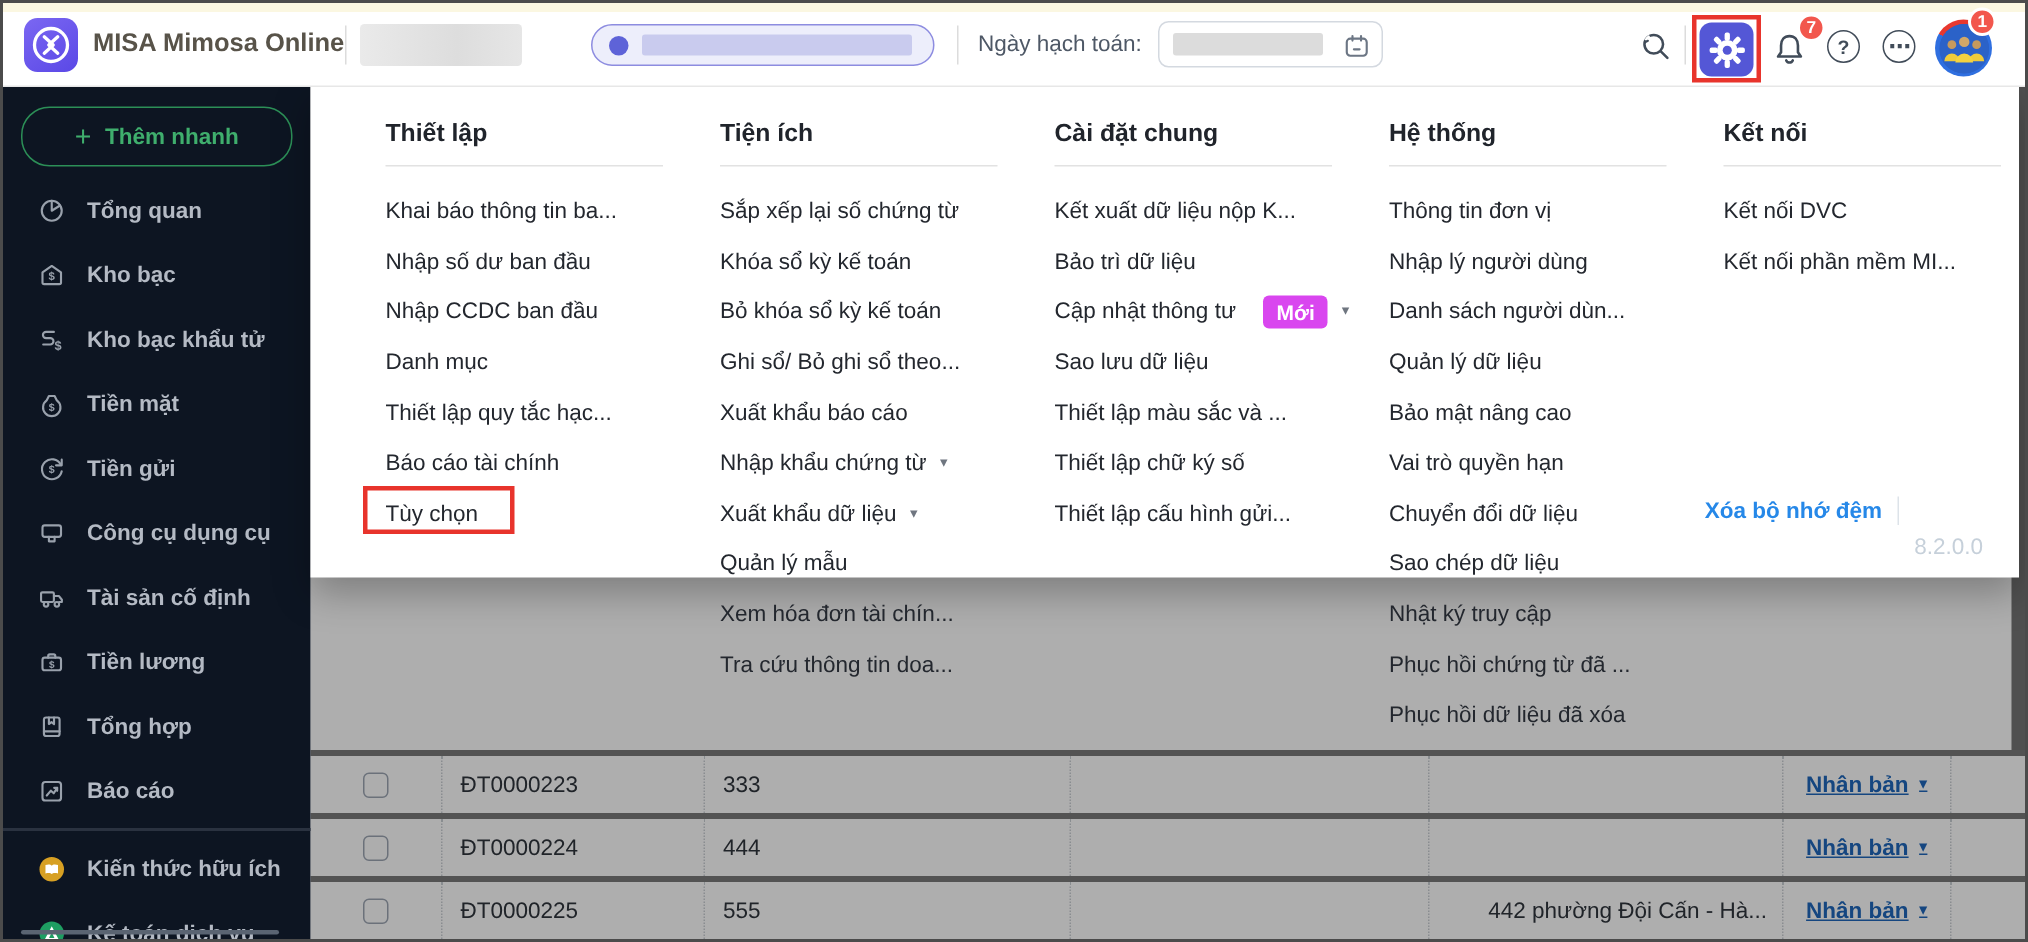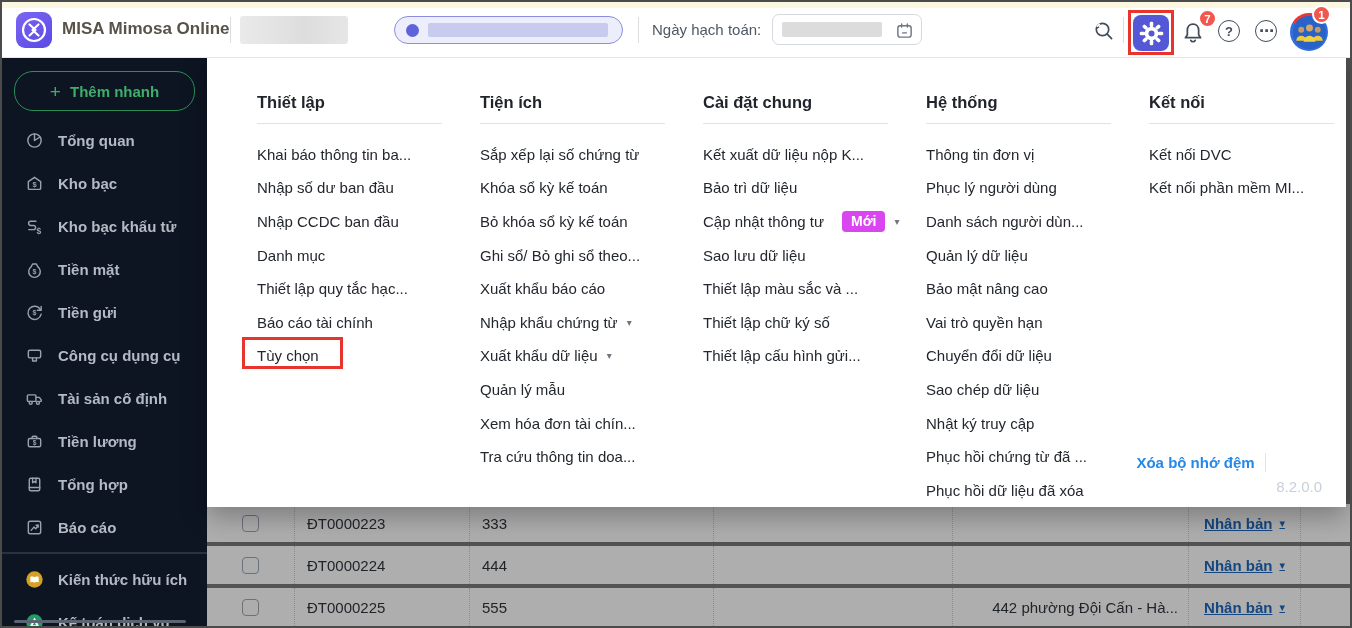--- a/index.html
+++ b/index.html
@@ -59,22 +59,22 @@
          font-size:15px;color:#262c34;}
   .tcell.last{border-right:none;}
   .tcell.ck{justify-content:center;}
   .checkbox{width:17px;height:17px;border:1.6px solid #99a2b0;border-radius:4px;background:#fdfdfd;box-sizing:border-box;cursor:pointer;}
   .c-code,.c-qty{padding-left:12px;}
   .c-address{justify-content:flex-end;padding-right:10px;text-align:right;}
   .c-action{justify-content:center;gap:7px;color:#1460b8;font-weight:700;cursor:pointer;text-decoration:underline;}
   .a-caret{font-size:11px;line-height:1;}
   .dim{position:absolute;inset:0;background:rgba(22,22,22,0.35);z-index:10;}
   
-  .mega{position:absolute;left:205px;top:55px;width:1139px;height:450px;background:#fff;z-index:25;
-        box-shadow:0 10px 24px rgba(0,0,0,0.28);box-sizing:border-box;padding:33px 0 0 50px;display:flex;align-items:flex-end;}
+  .mega{position:absolute;left:205px;top:55px;width:1139px;height:328px;background:#fff;z-index:25;
+        box-shadow:0 10px 24px rgba(0,0,0,0.28);box-sizing:border-box;padding:23px 0 0 50px;display:flex;}
   .menu-col{width:223px;flex:0 0 223px;}
   .col-title{font-size:16.5px;font-weight:700;color:#20242b;}
   .col-rule{width:185px;height:1px;background:#e2e2e2;margin:11px 0 0;}
   .col-items{margin-top:13px;}
   .menu-item{height:33.6px;display:flex;align-items:center;font-size:15px;color:#23272e;cursor:pointer;
              position:relative;width:max-content;white-space:nowrap;}
   .menu-item .caret{color:#6f7680;font-size:10px;margin-left:9px;}
   .badge-new{background:#d946ef;color:#fff;font-size:14px;font-weight:700;border-radius:4px;padding:2.5px 9px;margin-left:18px;line-height:1.2;}
   .menu-item.highlighted::after{content:'';position:absolute;left:-15px;top:-2px;width:101px;height:32px;
              border:3px solid #e8342c;box-sizing:border-box;pointer-events:none;}
@@ -476,21 +476,21 @@
   </div>
         <div class="menu-col">
     <div class="col-title">Hệ thống</div>
     <div class="col-rule"></div>
     <div class="col-items">
             <div class="menu-item">
     <span class="mi-label">Thông tin đơn vị</span>
 
   </div>
             <div class="menu-item">
-    <span class="mi-label">Phục lý người dùng</span>
+    <span class="mi-label">Nhập lý người dùng</span>
 
   </div>
             <div class="menu-item">
     <span class="mi-label">Danh sách người dùn...</span>
 
   </div>
             <div class="menu-item">
     <span class="mi-label">Quản lý dữ liệu</span>
 
   </div>

